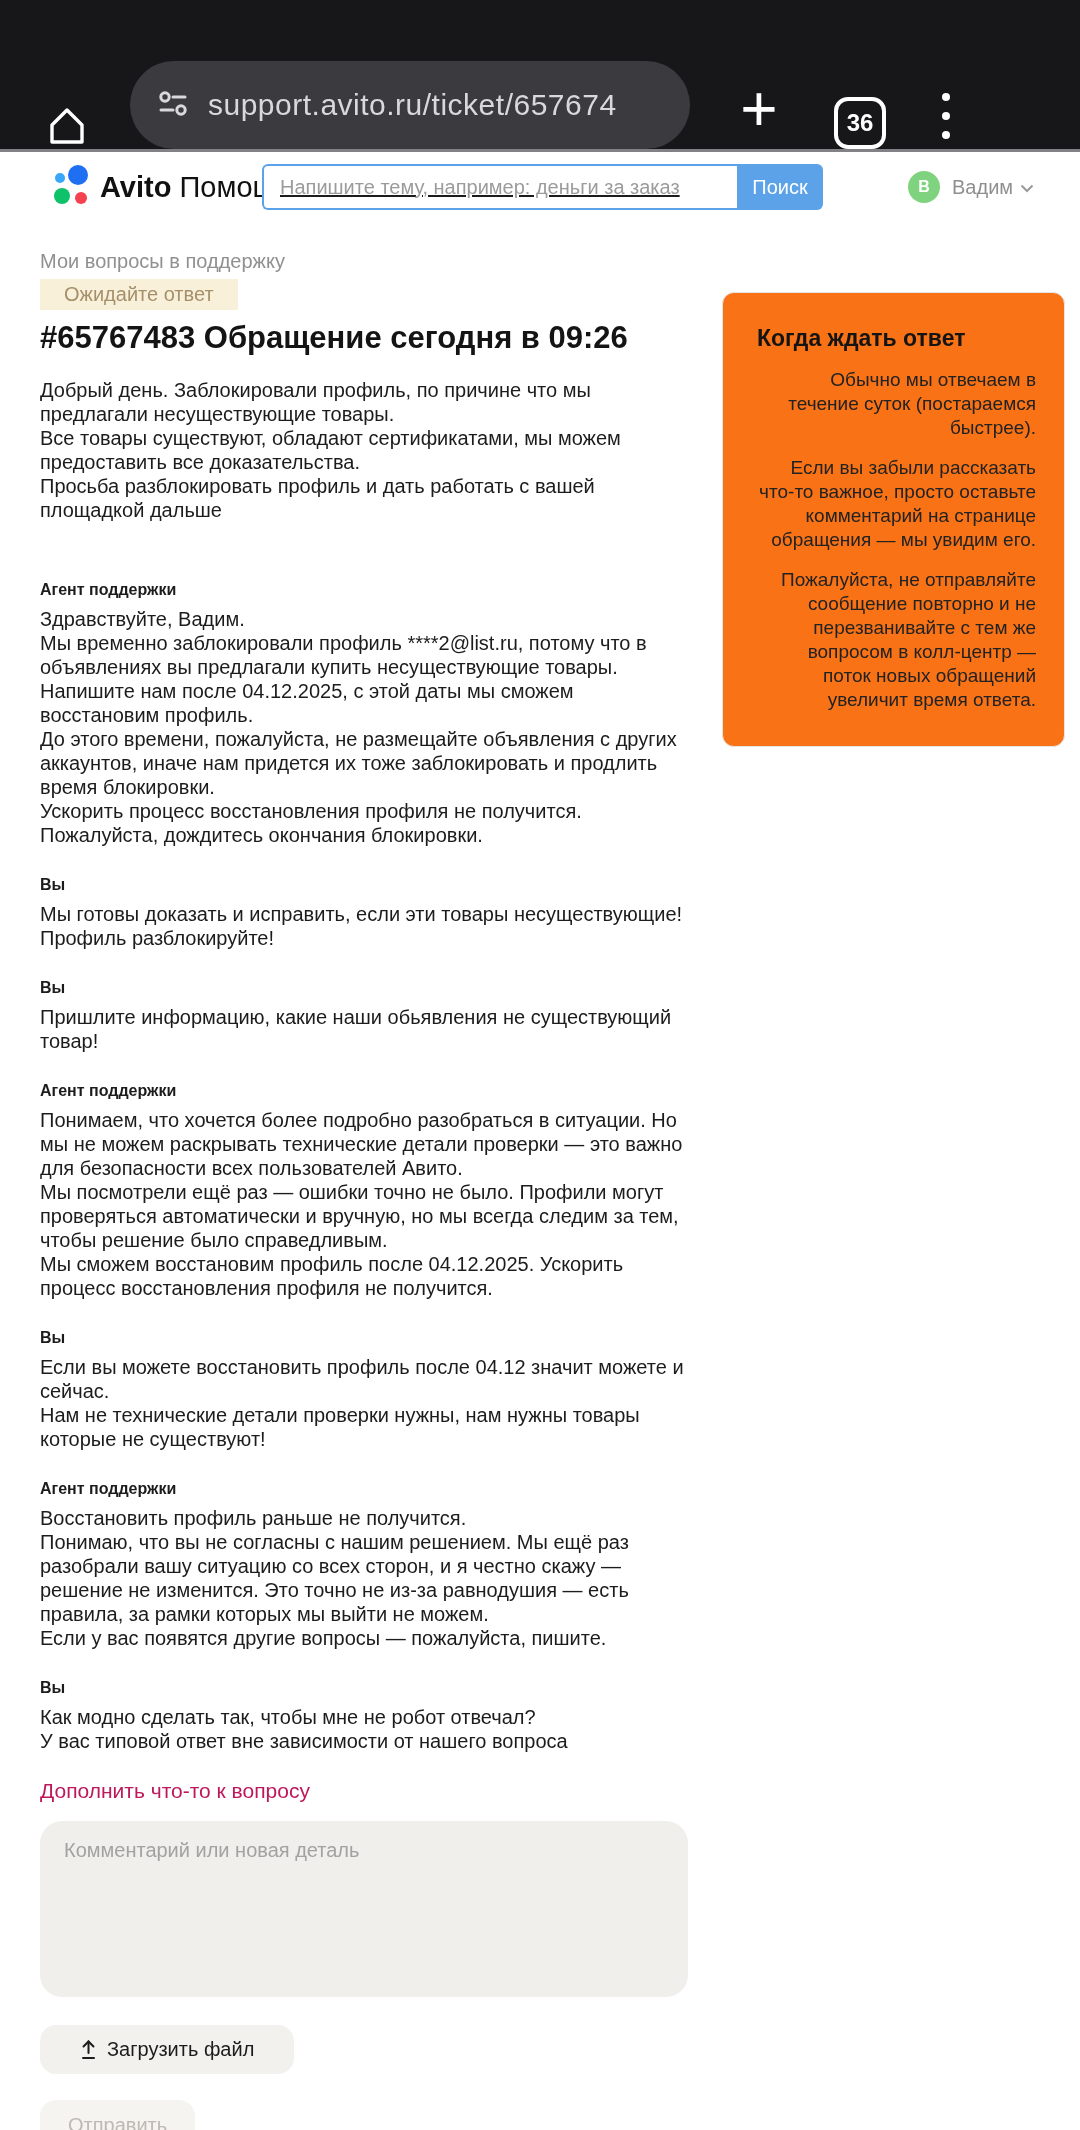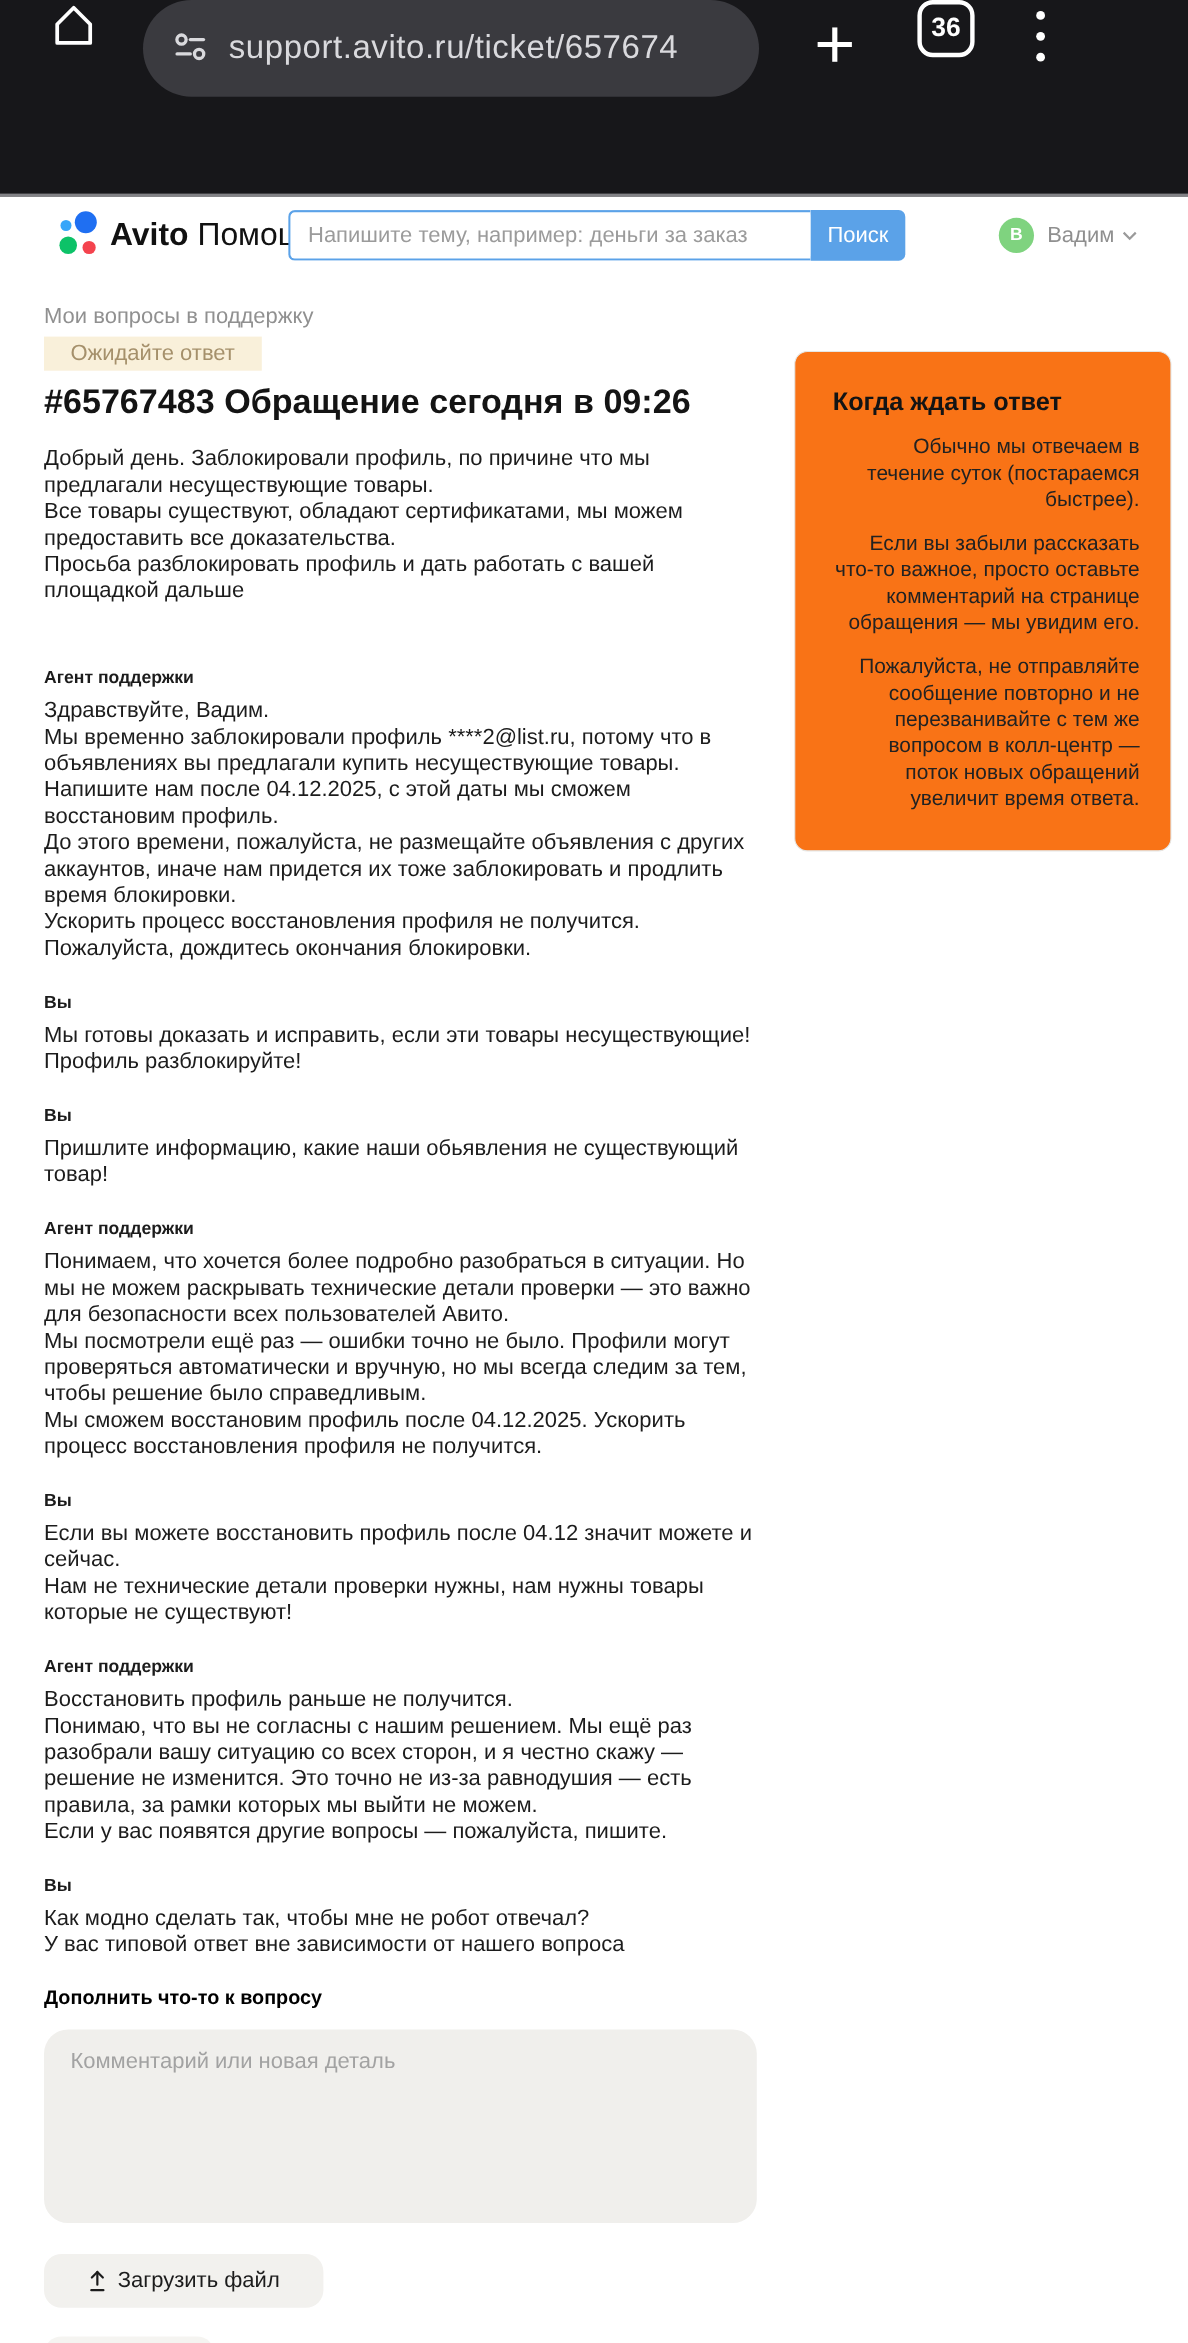--- a/index.html
+++ b/index.html
@@ -3,22 +3,22 @@
 <meta charset="utf-8">
 <style>
   html,body{margin:0;padding:0;}
   body{
     width:1080px;height:2130px;overflow:hidden;background:#ffffff;
     font-family:"Liberation Sans", sans-serif;
     -webkit-font-smoothing:antialiased;
   }
   
   .browser-bar{
-    height:179px;background:#17171a;border-bottom:3px solid #828286;
-    display:flex;align-items:flex-start;box-sizing:border-box;padding:0 0 0 44px;
+    height:152px;background:#17171a;border-bottom:3px solid #828286;
+    display:flex;align-items:flex-end;box-sizing:border-box;padding:0 0 0 44px;
   }
   .home-btn{width:46px;height:46px;flex:0 0 auto;background:none;border:none;padding:0;cursor:pointer;}
   .url-pill{
     margin-left:40px;width:560px;height:88px;border-radius:44px;background:#3a3a3f;
     display:flex;align-items:center;padding:0 26px;box-sizing:border-box;flex:0 0 auto;cursor:pointer;
   }
   .url-text{
     margin-left:18px;color:#d9d9dd;font-size:30px;letter-spacing:0.5px;
     white-space:nowrap;overflow:hidden;
   }
@@ -40,21 +40,21 @@
   .logo-dots i{position:absolute;border-radius:50%;display:block;}
   .dot-tl{width:10px;height:10px;left:1px;top:8px;background:#38a6f9;}
   .dot-tr{width:20px;height:20px;left:14px;top:0;background:#1f6ff2;}
   .dot-bl{width:16px;height:16px;left:0;top:23px;background:#0dc268;}
   .dot-br{width:12px;height:12px;left:21px;top:27px;background:#f4434e;}
   .logo-word{font-size:29px;color:#111;}
   .logo-word b{font-weight:bold;}
   .search-input{
     position:absolute;left:262px;top:12px;width:475px;height:46px;box-sizing:border-box;
     border:2px solid var(--accent);border-right:none;border-radius:6px 0 0 6px;
-    padding:0 16px;font-size:20px;color:#1c1c1c;outline:none;font-family:inherit;
+    padding:0 16px;font-size:20px;color:#1c1c1c;outline:none;font-family:inherit;text-decoration:underline;
   }
   .search-input::placeholder{color:#9b9b9b;}
   .search-btn{
     position:absolute;left:737px;top:12px;width:86px;height:46px;border:none;border-radius:0 6px 6px 0;
     background:var(--accent);color:#ffffff;font-size:20px;cursor:pointer;font-family:inherit;
   }
   .user-box{position:absolute;left:908px;top:0;height:70px;display:flex;align-items:center;cursor:pointer;}
   .avatar{
     width:32px;height:32px;border-radius:50%;background:var(--avatar-green);color:#ffffff;
     display:flex;align-items:center;justify-content:center;font-size:16px;font-weight:bold;
@@ -67,21 +67,21 @@
   .badge{
     display:inline-block;background:var(--badge-bg);color:var(--badge-text);
     font-size:20px;padding:4px 24px;border-radius:0;margin-bottom:10px;
   }
   .page-title{font-size:31px;font-weight:bold;color:#141414;margin:0 0 22px 0;}
   .main-col{width:648px;}
   .message{margin-bottom:26px;}
   .message.first{margin-bottom:56px;}
   .msg-author{font-size:16px;line-height:24px;font-weight:bold;color:#1c1c1c;margin-bottom:5px;}
   .msg-text{font-size:20px;line-height:24px;color:#1c1c1c;white-space:pre-line;}
-  .reply-heading{font-size:18px;font-weight:bold;color:#000000;margin:6px 0 18px 0;}
+  .reply-heading{font-size:21px;font-weight:normal;color:#be185d;margin:6px 0 18px 0;}
   .comment-area{
     width:648px;height:176px;box-sizing:border-box;border:none;border-radius:22px;
     background:#f0efec;padding:18px 24px;font-size:20px;color:#1c1c1c;resize:none;
     outline:none;font-family:inherit;display:block;
   }
   .comment-area::placeholder{color:#a2a2a2;}
   .upload-btn{
     margin-top:28px;display:inline-flex;align-items:center;gap:10px;border:none;cursor:pointer;
     background:#f2f1ee;border-radius:16px;padding:13px 40px;font-size:20px;color:#1c1c1c;font-family:inherit;
   }

